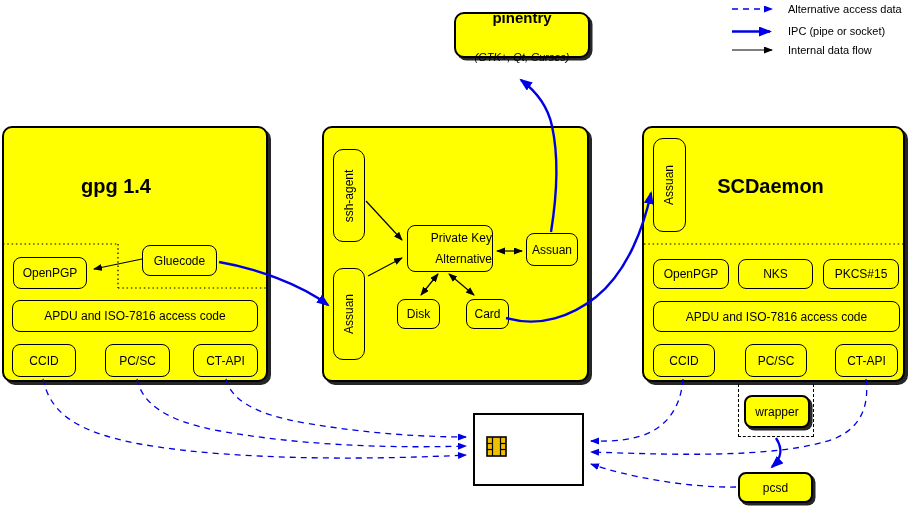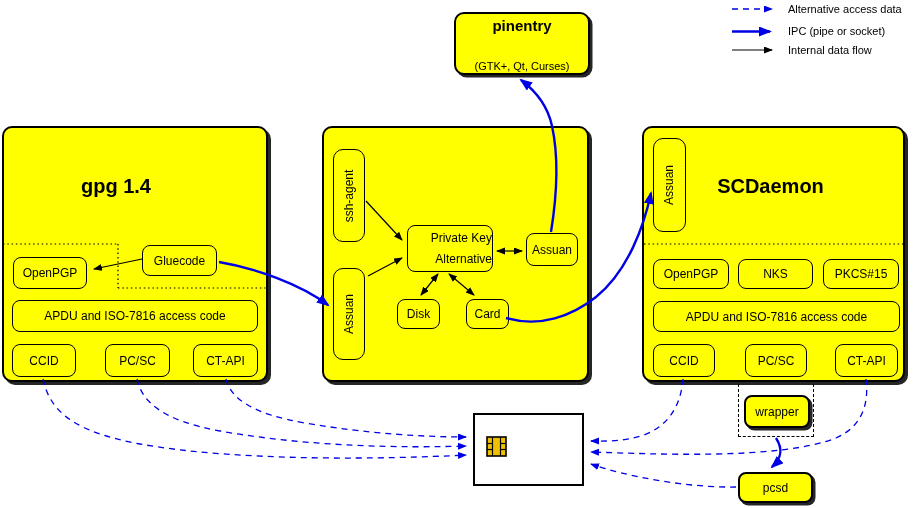--- a/index.html
+++ b/index.html
@@ -17,21 +17,21 @@
     box-shadow:3px 3px 0 rgba(0,0,0,0.85);
   }
   .hv {
     border-width:2px; box-shadow:2.5px 2.5px 0 rgba(0,0,0,0.85);
   }
   .vbox span { transform:rotate(-90deg); white-space:nowrap; }
   .title { position:absolute; font-weight:bold; font-size:20px; text-align:center; }
   .lbl { position:absolute; font-size:11px; white-space:nowrap; }
   .two-line { flex-direction:column; line-height:1.75; }
   .pin-title { font-weight:bold; font-size:15px; margin-top:2px; }
-  .pin-sub { font-size:11px; margin-top:17px; }
+  .pin-sub { font-size:11px; margin-top:17px;font-style:italic; }
   #arrows { position:absolute; left:0; top:0; pointer-events:none; }
   #wrapper-dashed {
     position:absolute; left:738px; top:384px; width:76px; height:53px;
     border:1.5px dashed #000; border-top:none; box-sizing:border-box;
   }
   #smartcard {
     position:absolute; left:473px; top:413px; width:111px; height:73px;
     background:#fff; border:2px solid #000; box-sizing:border-box;
   }
   #chip { position:absolute; left:11px; top:21px; }
@@ -41,21 +41,21 @@
 
 <div id="stage">
 
   <div class="box big" style="left:2px; top:126px; width:266px; height:256px;"></div>
   <div class="box big" style="left:322px; top:126px; width:267px; height:256px;"></div>
   <div class="box big" style="left:642px; top:126px; width:263px; height:256px;"></div>
 
   <div class="title" style="left:36px; top:175px; width:160px;">gpg 1.4</div>
   <div class="title" style="left:688px; top:175px; width:165px;">SCDaemon</div>
 
-  <div class="box hv two-line" style="left:454px; top:12px; width:136px; height:63px; border-radius:10px;">
+  <div class="box hv two-line" style="left:454px; top:12px; width:136px; height:46px; border-radius:10px;">
     <span class="pin-title">pinentry</span>
     <span class="pin-sub">(GTK+, Qt, Curses)</span>
   </div>
 
   <div class="box" style="left:13px; top:257px; width:74px; height:32px;">OpenPGP</div>
   <div class="box" style="left:142px; top:245px; width:75px; height:31px;">Gluecode</div>
   <div class="box" style="left:12px; top:300px; width:246px; height:32px;">APDU and ISO-7816 access code</div>
   <div class="box" style="left:12px; top:344px; width:64px; height:33px;">CCID</div>
   <div class="box" style="left:105px; top:344px; width:65px; height:33px;">PC/SC</div>
   <div class="box" style="left:193px; top:344px; width:65px; height:33px;">CT-API</div>

